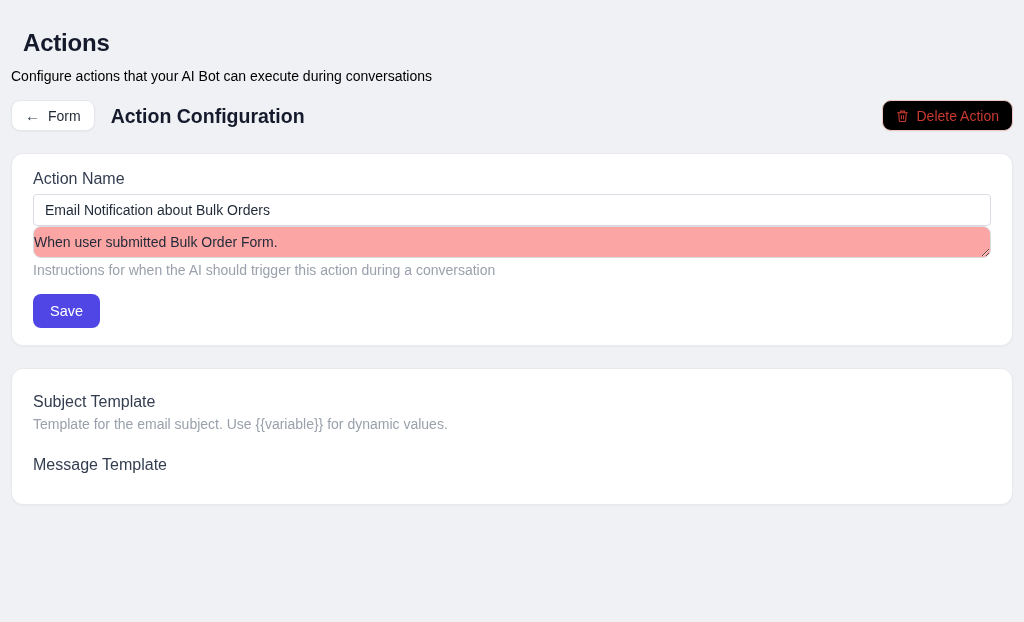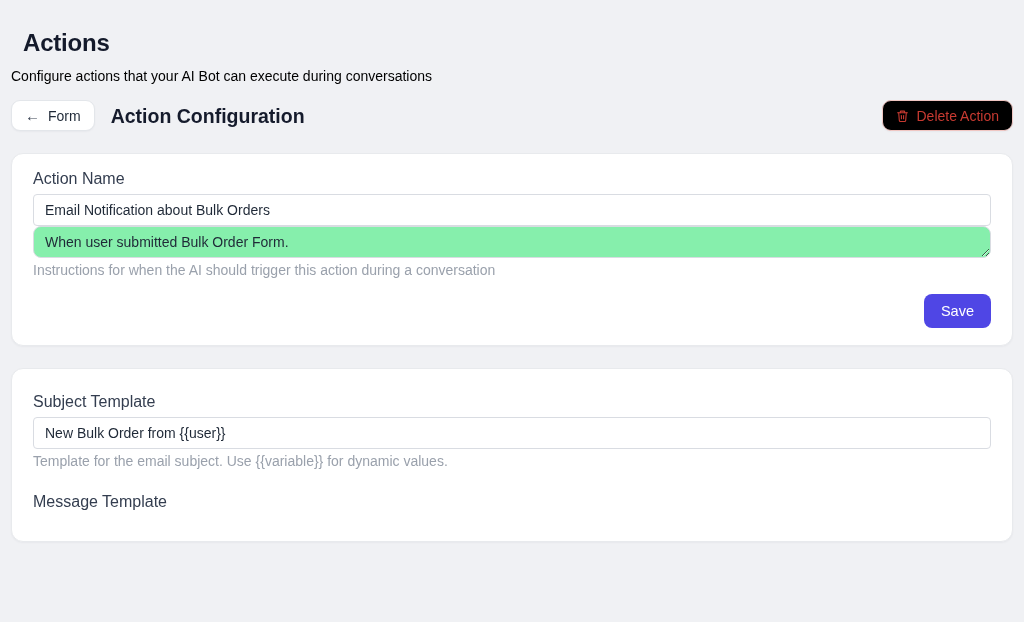--- a/index.html
+++ b/index.html
@@ -113,42 +113,41 @@
     font-family: "Liberation Sans", sans-serif;
     font-size: 14px;
     color: #1f2937;
     outline: none;
   }
   .text-area {
     display: block;
     width: 100%;
     height: 32px;
     min-height: 32px;
-    padding: 6px 11px;
-    background: #86efac;
+    padding: 6px 0;
+    background: #fca5a5;
     border: 1px solid #d9dce2;
     border-radius: 8px;
     font-family: "Liberation Sans", sans-serif;
     font-size: 14px;
     line-height: 18px;
     color: #1f2937;
     outline: none;
     resize: both;
     overflow: hidden;
   }
   .help {
     margin: 5px 0 0;
     font-size: 14px;
     line-height: 15px;
     color: #9aa1ac;
   }
   .save-row {
     margin-top: 16px;
     display: flex;
-    justify-content: flex-end;
   }
   .save-btn {
     height: 34px;
     padding: 0 17px;
     background: #4f46e5;
     border: none;
     border-radius: 8px;
     font-family: "Liberation Sans", sans-serif;
     font-size: 14.5px;
     font-weight: 500;
@@ -196,20 +195,19 @@
 
     <div class="save-row">
       <button class="save-btn">Save</button>
     </div>
   </section>
 
   <section class="card card-email">
 
     <div class="field-group fg-subject">
       <label class="field-label">Subject Template</label>
-      <input class="text-field" type="text" value="New Bulk Order from {{user}}" style="">
       <p class="help">Template for the email subject. Use {{variable}} for dynamic values.</p>
     </div>
 
     <label class="field-label">Message Template</label>
   </section>
 
 </div>
 
 </body></html>

